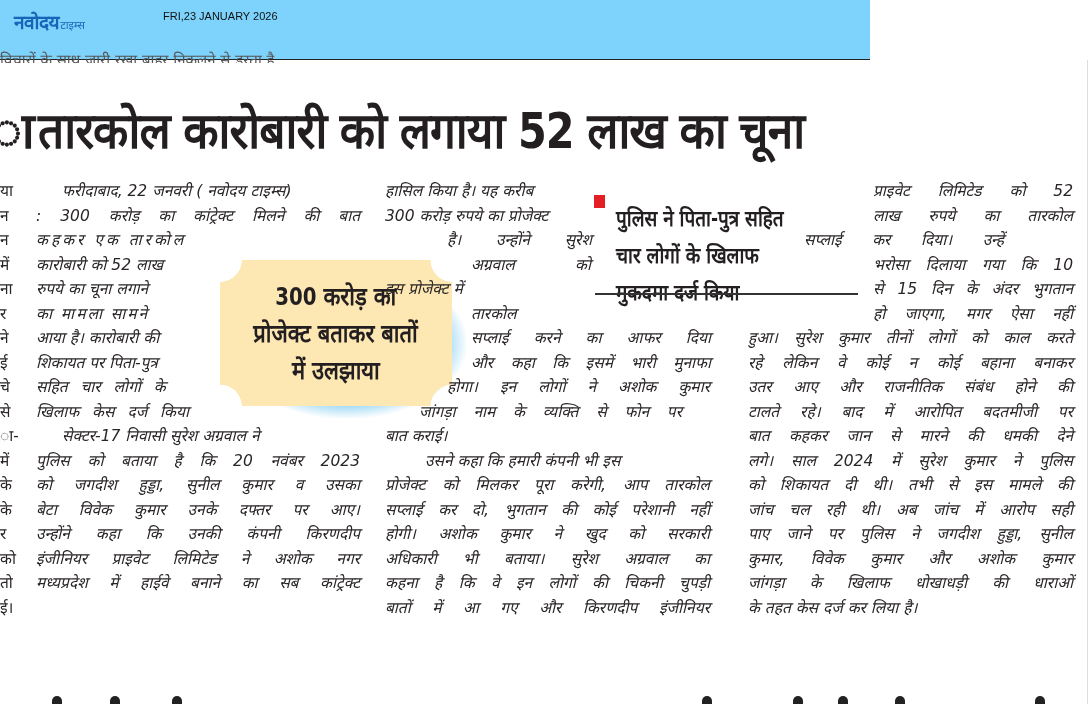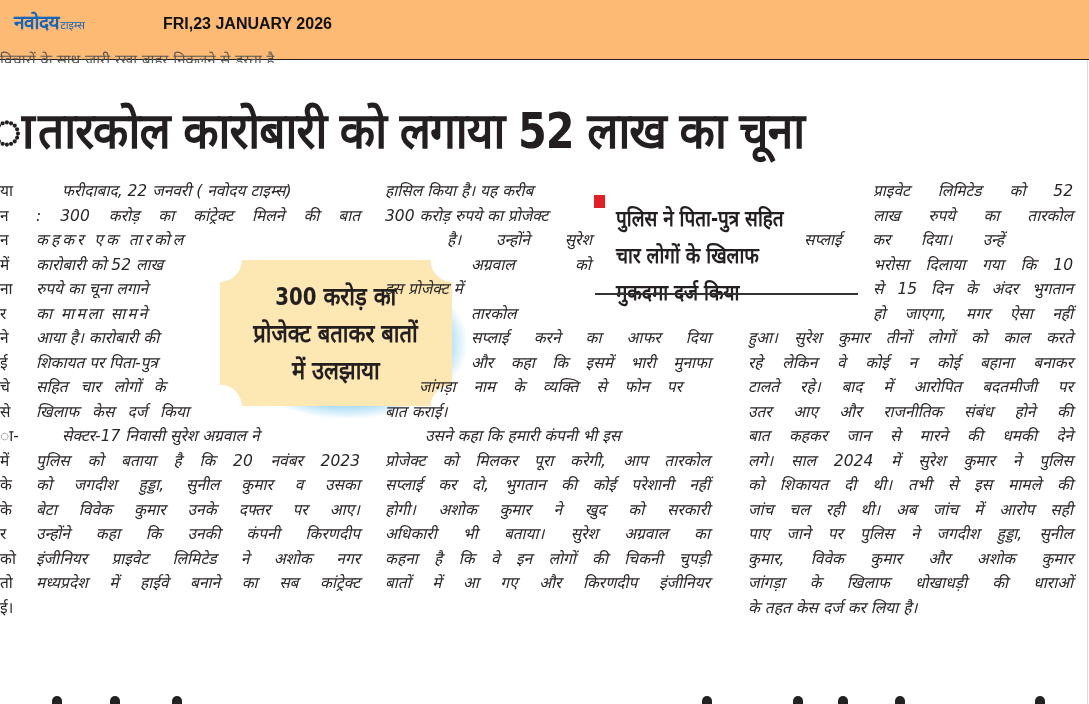--- a/index.html
+++ b/index.html
@@ -1,24 +1,24 @@
 <!DOCTYPE html>
 <html><head>
 <meta charset="utf-8">
 <style>
   html, body { margin:0; padding:0; }
   body { width:1089px; height:704px; overflow:hidden; background:#ffffff; position:relative;
          font-family:"DejaVu Sans", sans-serif; color:#231f20; }
-  .topbar { position:absolute; left:0; top:0; width:1089px; height:59px; background:#fdba74;
+  .topbar { position:absolute; left:0; top:0; width:870px; height:59px; background:#7dd3fc;
             border-bottom:1.5px solid #222; }
   .logo { position:absolute; left:14px; top:9px; display:flex; align-items:baseline; }
   .logo-main { color:#1565b8; font-weight:bold; font-size:19px; letter-spacing:-0.5px; }
   .logo-sub { color:#1565b8; font-size:11px; margin-left:1px; }
-  .meta { position:absolute; left:163px; top:14px; font-family:"Liberation Sans", sans-serif;
-          font-weight:bold; font-size:16px; line-height:20px; color:#111; }
+  .meta { position:absolute; left:163px; top:6px; font-family:"Liberation Sans", sans-serif;
+          font-weight:normal; font-size:11px; line-height:20px; color:#111; }
   .cutline { position:absolute; left:0; top:49px; font-size:15px; color:#555; white-space:nowrap;
              clip-path: inset(0 0 6px 0); text-align: right; }
   .page { position:absolute; left:0; top:60px; width:1087px; height:644px; overflow:hidden; }
   .rightedge { position:absolute; right:1px; top:60px; width:1px; height:644px; background:#ddd; }
   .headline { position:absolute; left:0; top:40px; width:1087px; white-space:nowrap;
               font-family:"DejaVu Sans Condensed","DejaVu Sans", sans-serif; font-weight:bold;
               font-size:50px; letter-spacing:-1px; line-height:62px; color:#231f20; }
   .headline .pre { position:absolute; left:-8px; }
   .headline .main { position:absolute; left:38px; transform:scaleX(0.92); transform-origin:left; }
   .body-text { font-size:15.5px; line-height:24.5px; color:#2a2627; }
@@ -128,20 +128,21 @@
 
   <div class="col col2 body-text">
     <span class="line" style="width:210px">हासिल किया है। यह करीब</span>
     <span class="line" style="width:210px">300 करोड़ रुपये का प्रोजेक्ट</span>
     <span class="line just" style="margin-left:62px;width:145px">है। उन्होंने सुरेश</span>
     <span class="line just" style="margin-left:86px;width:120px">अग्रवाल को</span>
     <span class="line" style="">इस प्रोजेक्ट में</span>
     <span class="line" style="margin-left:86px">तारकोल</span>
     <span class="line just" style="margin-left:86px;width:240px">सप्लाई करने का आफर दिया</span>
     <span class="line just" style="margin-left:86px;width:240px">और कहा कि इसमें भारी मुनाफा</span>
+    <span class="line just" style="margin-left:62px;width:263px">होगा। इन लोगों ने अशोक कुमार</span>
     <span class="line just" style="margin-left:34px;width:263px">जांगड़ा नाम के व्यक्ति से फोन पर</span>
     <span class="line">बात कराई।</span>
     <span class="line" style="padding-left:40px">उसने कहा कि हमारी कंपनी भी इस</span>
     <span class="line just">प्रोजेक्ट को मिलकर पूरा करेगी, आप तारकोल</span>
     <span class="line just">सप्लाई कर दो, भुगतान की कोई परेशानी नहीं</span>
     <span class="line just">होगी। अशोक कुमार ने खुद को सरकारी</span>
     <span class="line just">अधिकारी भी बताया। सुरेश अग्रवाल का</span>
     <span class="line just">कहना है कि वे इन लोगों की चिकनी चुपड़ी</span>
     <span class="line just">बातों में आ गए और किरणदीप इंजीनियर</span>
   </div>
@@ -158,22 +159,22 @@
 
   <div class="col col3 body-text">
     <span class="line just" style="margin-left:125px;width:200px">प्राइवेट लिमिटेड को 52</span>
     <span class="line just" style="margin-left:125px;width:200px">लाख रुपये का तारकोल</span>
     <span class="line just" style="margin-left:56px;width:200px">सप्लाई कर दिया। उन्हें</span>
     <span class="line just" style="margin-left:125px;width:200px">भरोसा दिलाया गया कि 10</span>
     <span class="line just" style="margin-left:125px;width:200px">से 15 दिन के अंदर भुगतान</span>
     <span class="line just" style="margin-left:125px;width:200px">हो जाएगा, मगर ऐसा नहीं</span>
     <span class="line just">हुआ। सुरेश कुमार तीनों लोगों को काल करते</span>
     <span class="line just">रहे लेकिन वे कोई न कोई बहाना बनाकर</span>
+    <span class="line just">उतर आए और राजनीतिक संबंध होने की</span>
     <span class="line just">टालते रहे। बाद में आरोपित बदतमीजी पर</span>
-    <span class="line just">उतर आए और राजनीतिक संबंध होने की</span>
     <span class="line just">बात कहकर जान से मारने की धमकी देने</span>
     <span class="line just">लगे। साल 2024 में सुरेश कुमार ने पुलिस</span>
     <span class="line just">को शिकायत दी थी। तभी से इस मामले की</span>
     <span class="line just">जांच चल रही थी। अब जांच में आरोप सही</span>
     <span class="line just">पाए जाने पर पुलिस ने जगदीश हुड्डा, सुनील</span>
     <span class="line just">कुमार, विवेक कुमार और अशोक कुमार</span>
     <span class="line just">जांगड़ा के खिलाफ धोखाधड़ी की धाराओं</span>
     <span class="line">के तहत केस दर्ज कर लिया है।</span>
   </div>
 

